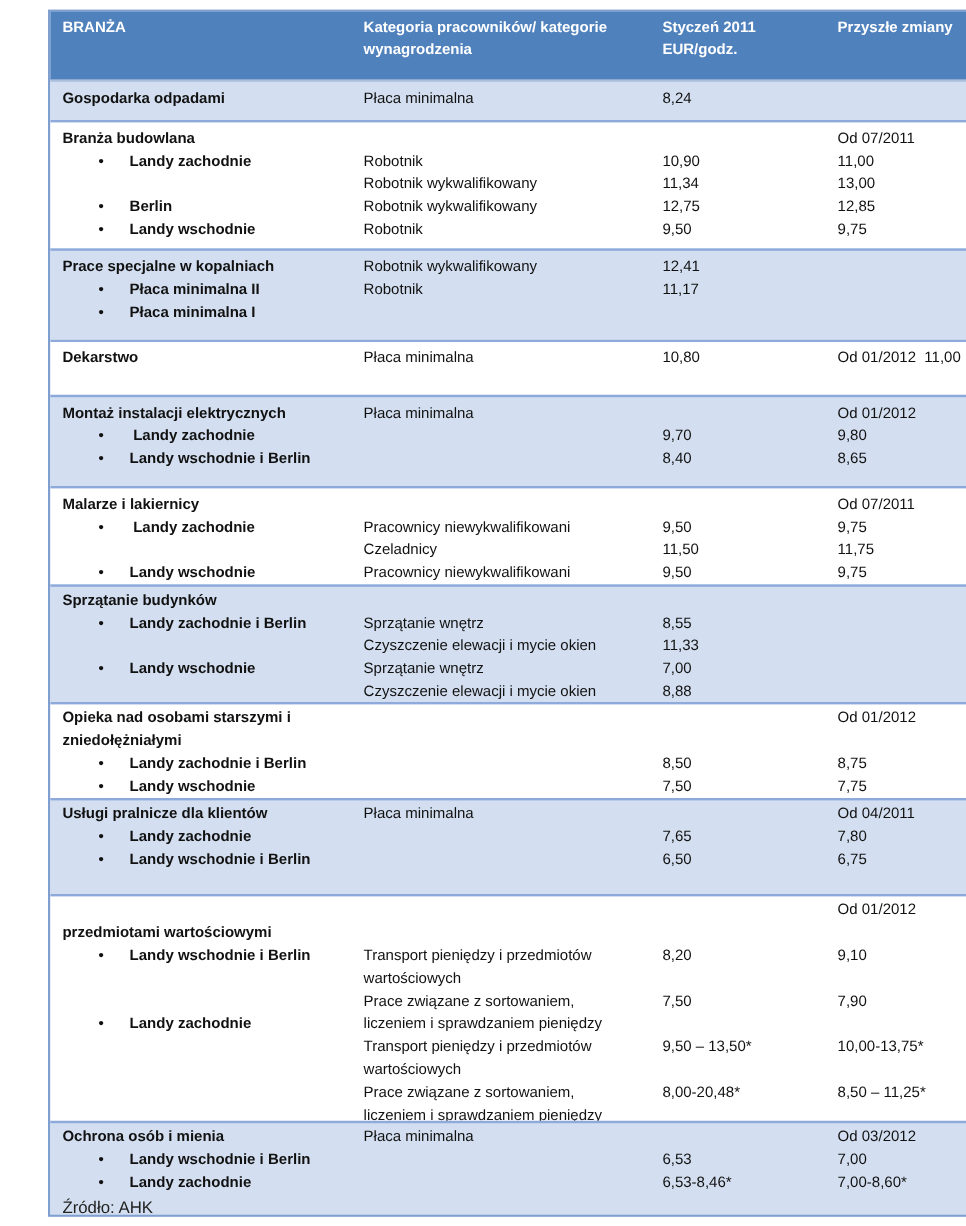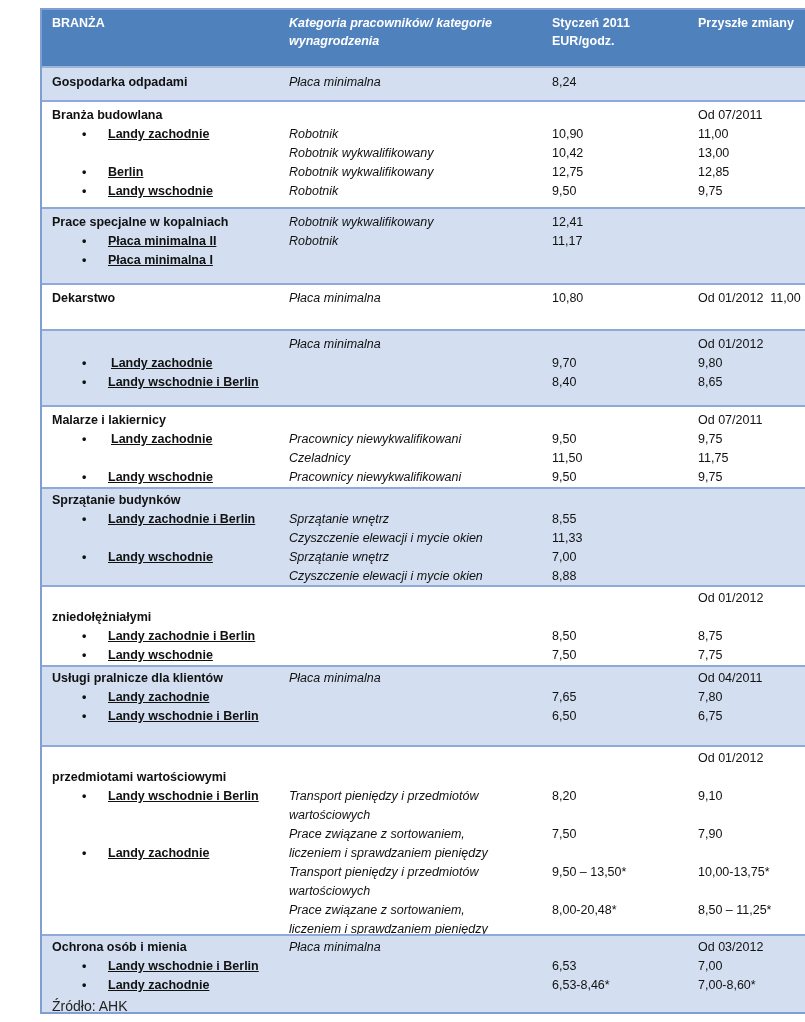--- a/index.html
+++ b/index.html
@@ -4,23 +4,23 @@
 <style>
   html, body { margin:0; padding:0; background:#ffffff; }
   body { width:805px; height:1022px; position:relative; font-family:"Liberation Sans", "DejaVu Sans", sans-serif; color:#111; }
   .tbl { position:absolute; left:8px; top:8px; width:788px; border:2px solid #7f9fd0; box-sizing:border-box;margin-left:32px; }
   .hdr { background:#4f81bd; color:#fff; font-weight:bold; font-size:12.5px; height:56px; position:relative; border-bottom:1px solid #9db3d8; }
   .grp { position:relative; border-top:2px solid #8eaadb; font-size:12.5px; }
   .grp.blue { background:#d3dff0; }
   .grp.white { background:#ffffff; }
   .line { position:relative; height:19px; line-height:19px; }
   .c1 { position:absolute; left:10px; }
-  .c1b { position:absolute; left:66px; font-weight:bold;text-decoration:underline; }
+  .c1b { position:absolute; left:66px; font-weight:bold; }
   .bul { position:absolute; left:40px; font-weight:bold; }
-  .c2 { position:absolute; left:247px;font-style:italic; }
+  .c2 { position:absolute; left:261px; }
   .c3 { position:absolute; left:510px; }
   .c4 { position:absolute; left:656px; }
   .hdr .c1, .hdr .c2, .hdr .c3, .hdr .c4 { top:4px; line-height:18px; }
   .title { font-weight:bold; }
   .src { position:absolute; left:52px; top:998px; font-size:14px; color:#222; }
 </style>
 </head>
 <body>
 
 <div class="tbl">
@@ -46,21 +46,21 @@
       </div>
     <div class="line" style="top:4px">
         <span class="bul">•</span>
         <span class="c1b">Landy zachodnie</span>
         <span class="c2">Robotnik</span>
         <span class="c3">10,90</span>
         <span class="c4">11,00</span>
       </div>
     <div class="line" style="top:4px">
         <span class="c2">Robotnik wykwalifikowany</span>
-        <span class="c3">10,42</span>
+        <span class="c3">11,34</span>
         <span class="c4">13,00</span>
       </div>
     <div class="line" style="top:4px">
         <span class="bul">•</span>
         <span class="c1b">Berlin</span>
         <span class="c2">Robotnik wykwalifikowany</span>
         <span class="c3">12,75</span>
         <span class="c4">12,85</span>
       </div>
     <div class="line" style="top:4px">
@@ -94,20 +94,21 @@
     <div class="line" style="top:4px">
         <span class="c1 title">Dekarstwo</span>
         <span class="c2">Płaca minimalna</span>
         <span class="c3">10,80</span>
         <span class="c4" style="white-space:pre">Od 01/2012  11,00</span>
       </div>
   </div>
 
   <div class="grp blue" style="height:74px">
     <div class="line" style="top:4px">
+        <span class="c1 title">Montaż instalacji elektrycznych</span>
         <span class="c2">Płaca minimalna</span>
         <span class="c4">Od 01/2012</span>
       </div>
     <div class="line" style="top:4px">
         <span class="bul">•</span>
         <span class="c1b" style="left:69px">Landy zachodnie</span>
         <span class="c3">9,70</span>
         <span class="c4">9,80</span>
       </div>
     <div class="line" style="top:4px">
@@ -165,20 +166,21 @@
         <span class="c3">7,00</span>
       </div>
     <div class="line" style="top:2px">
         <span class="c2">Czyszczenie elewacji i mycie okien</span>
         <span class="c3">8,88</span>
       </div>
   </div>
 
   <div class="grp white" style="height:78px">
     <div class="line" style="top:2px">
+        <span class="c1 title">Opieka nad osobami starszymi i</span>
         <span class="c4">Od 01/2012</span>
       </div>
     <div class="line" style="top:2px">
         <span class="c1 title">zniedołężniałymi</span>
       </div>
     <div class="line" style="top:2px">
         <span class="bul">•</span>
         <span class="c1b">Landy zachodnie i Berlin</span>
         <span class="c3">8,50</span>
         <span class="c4">8,75</span>

